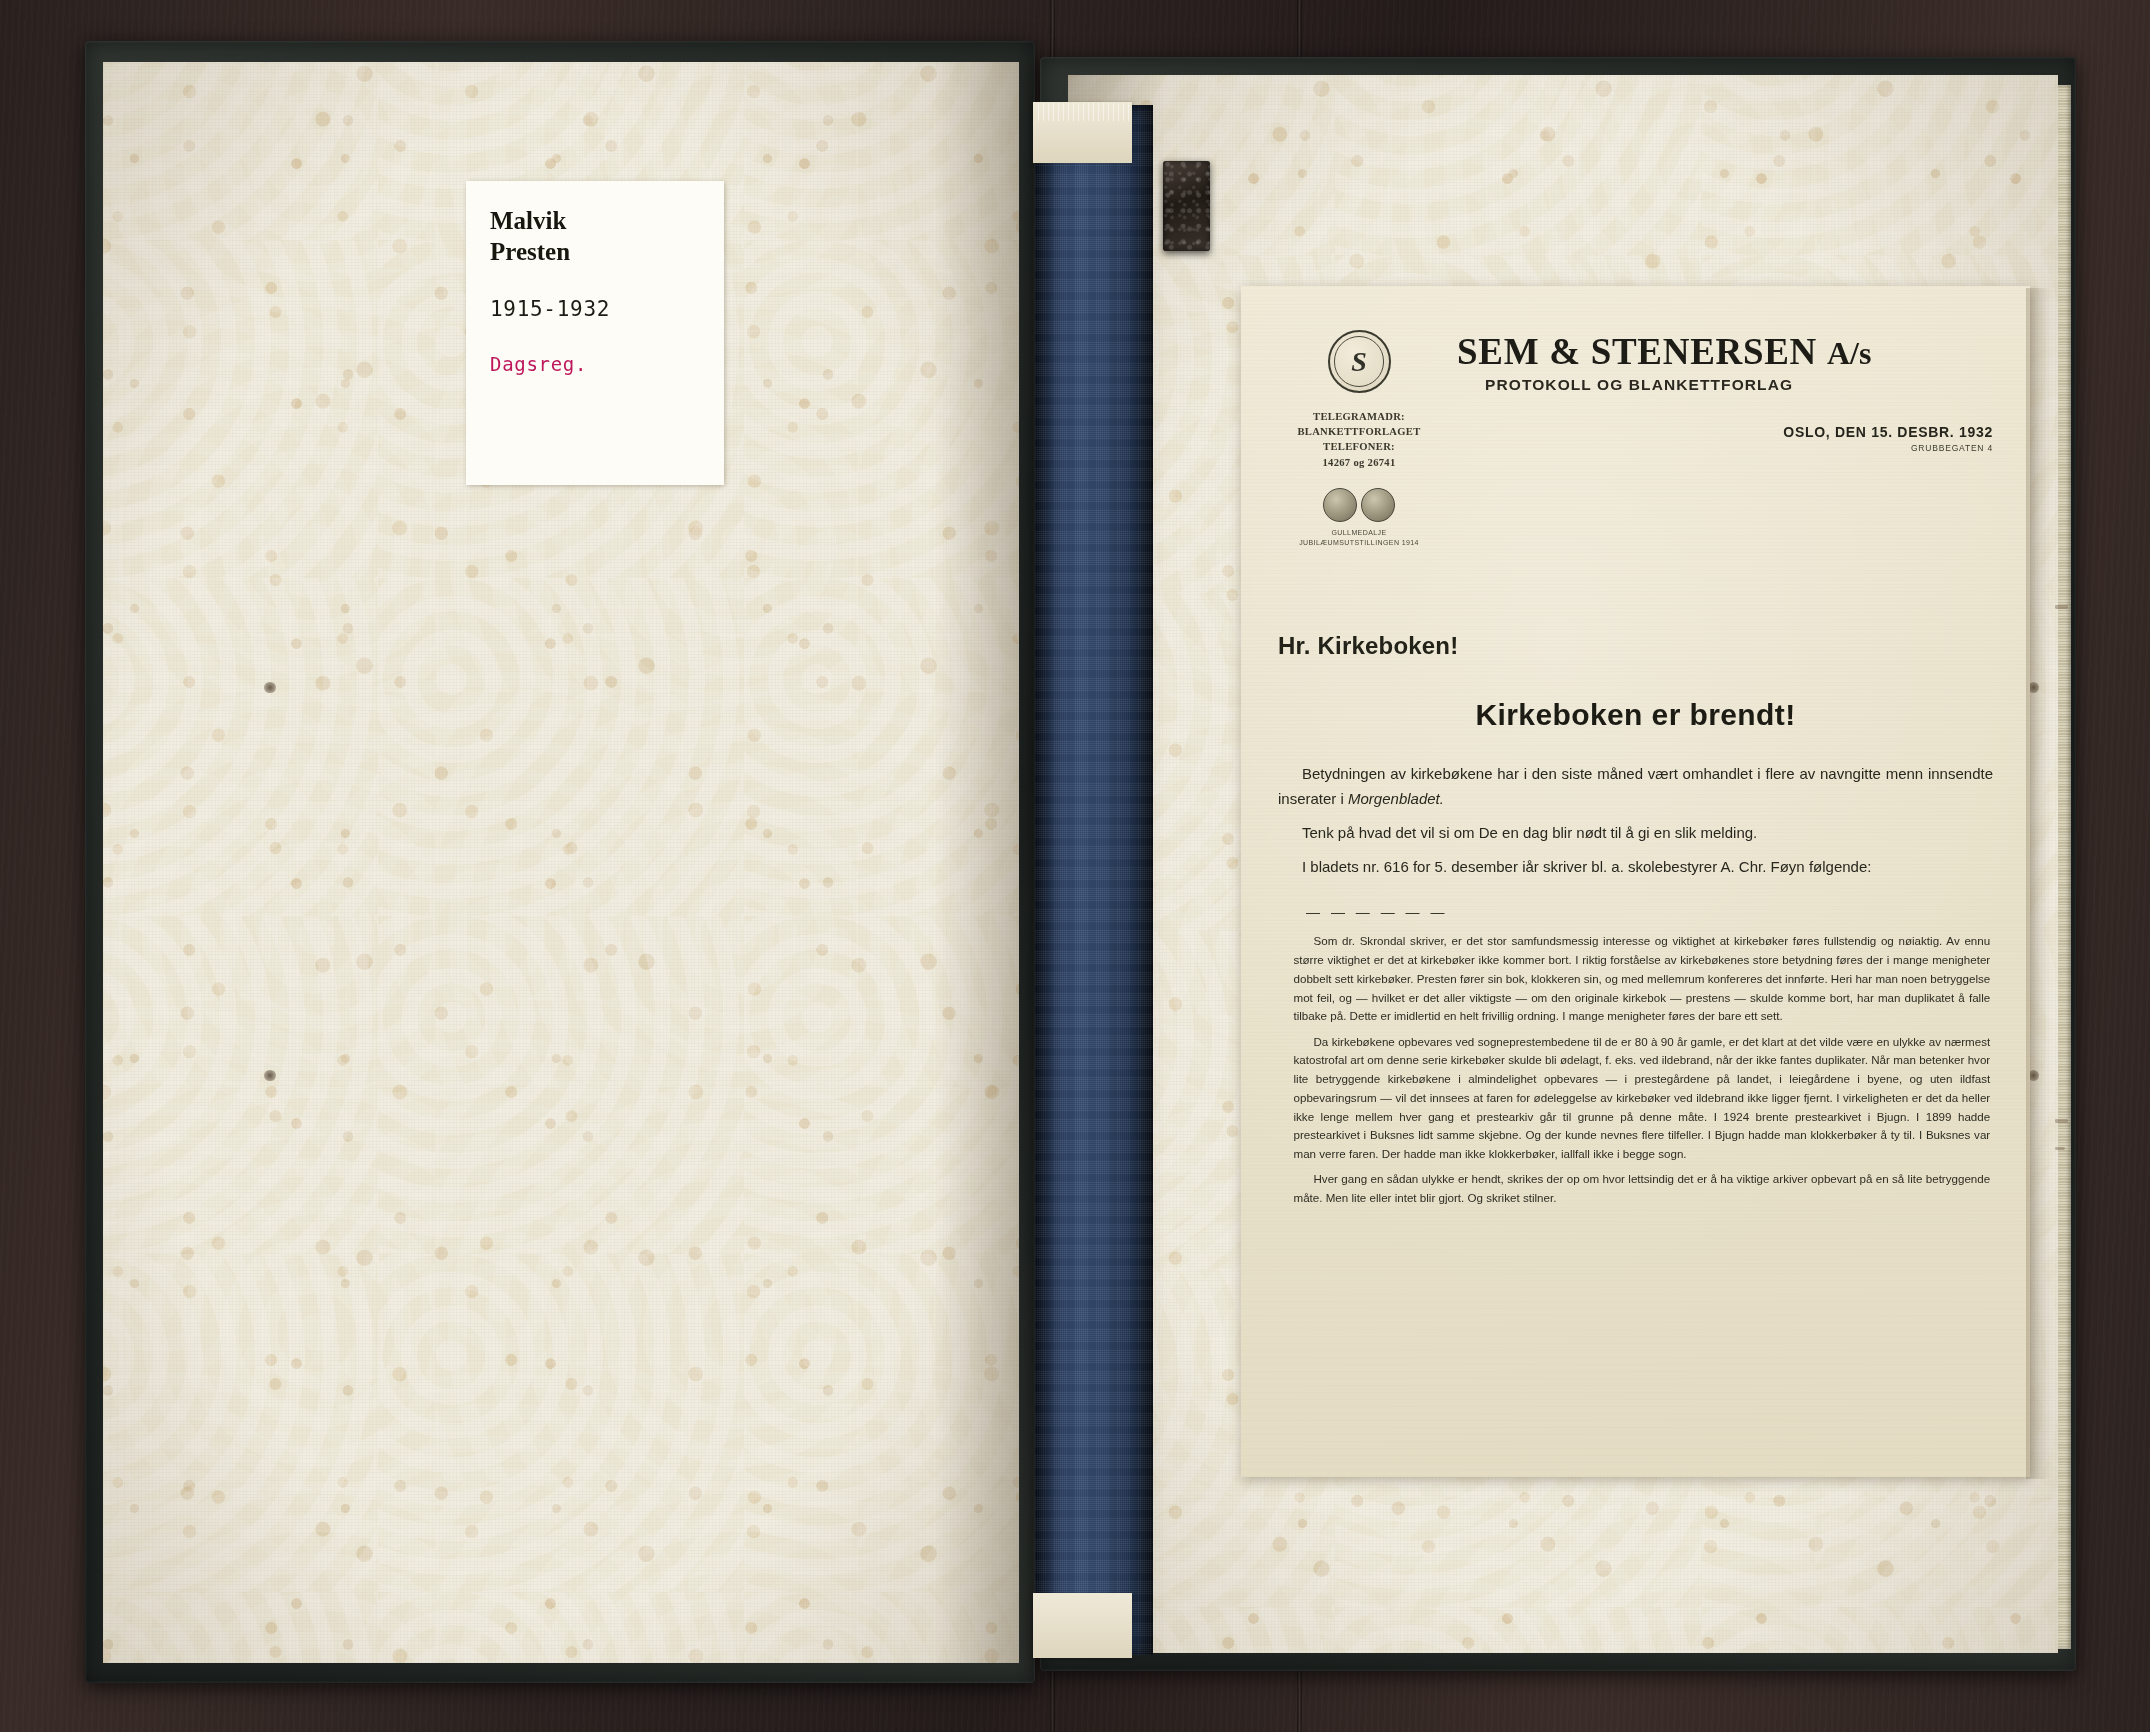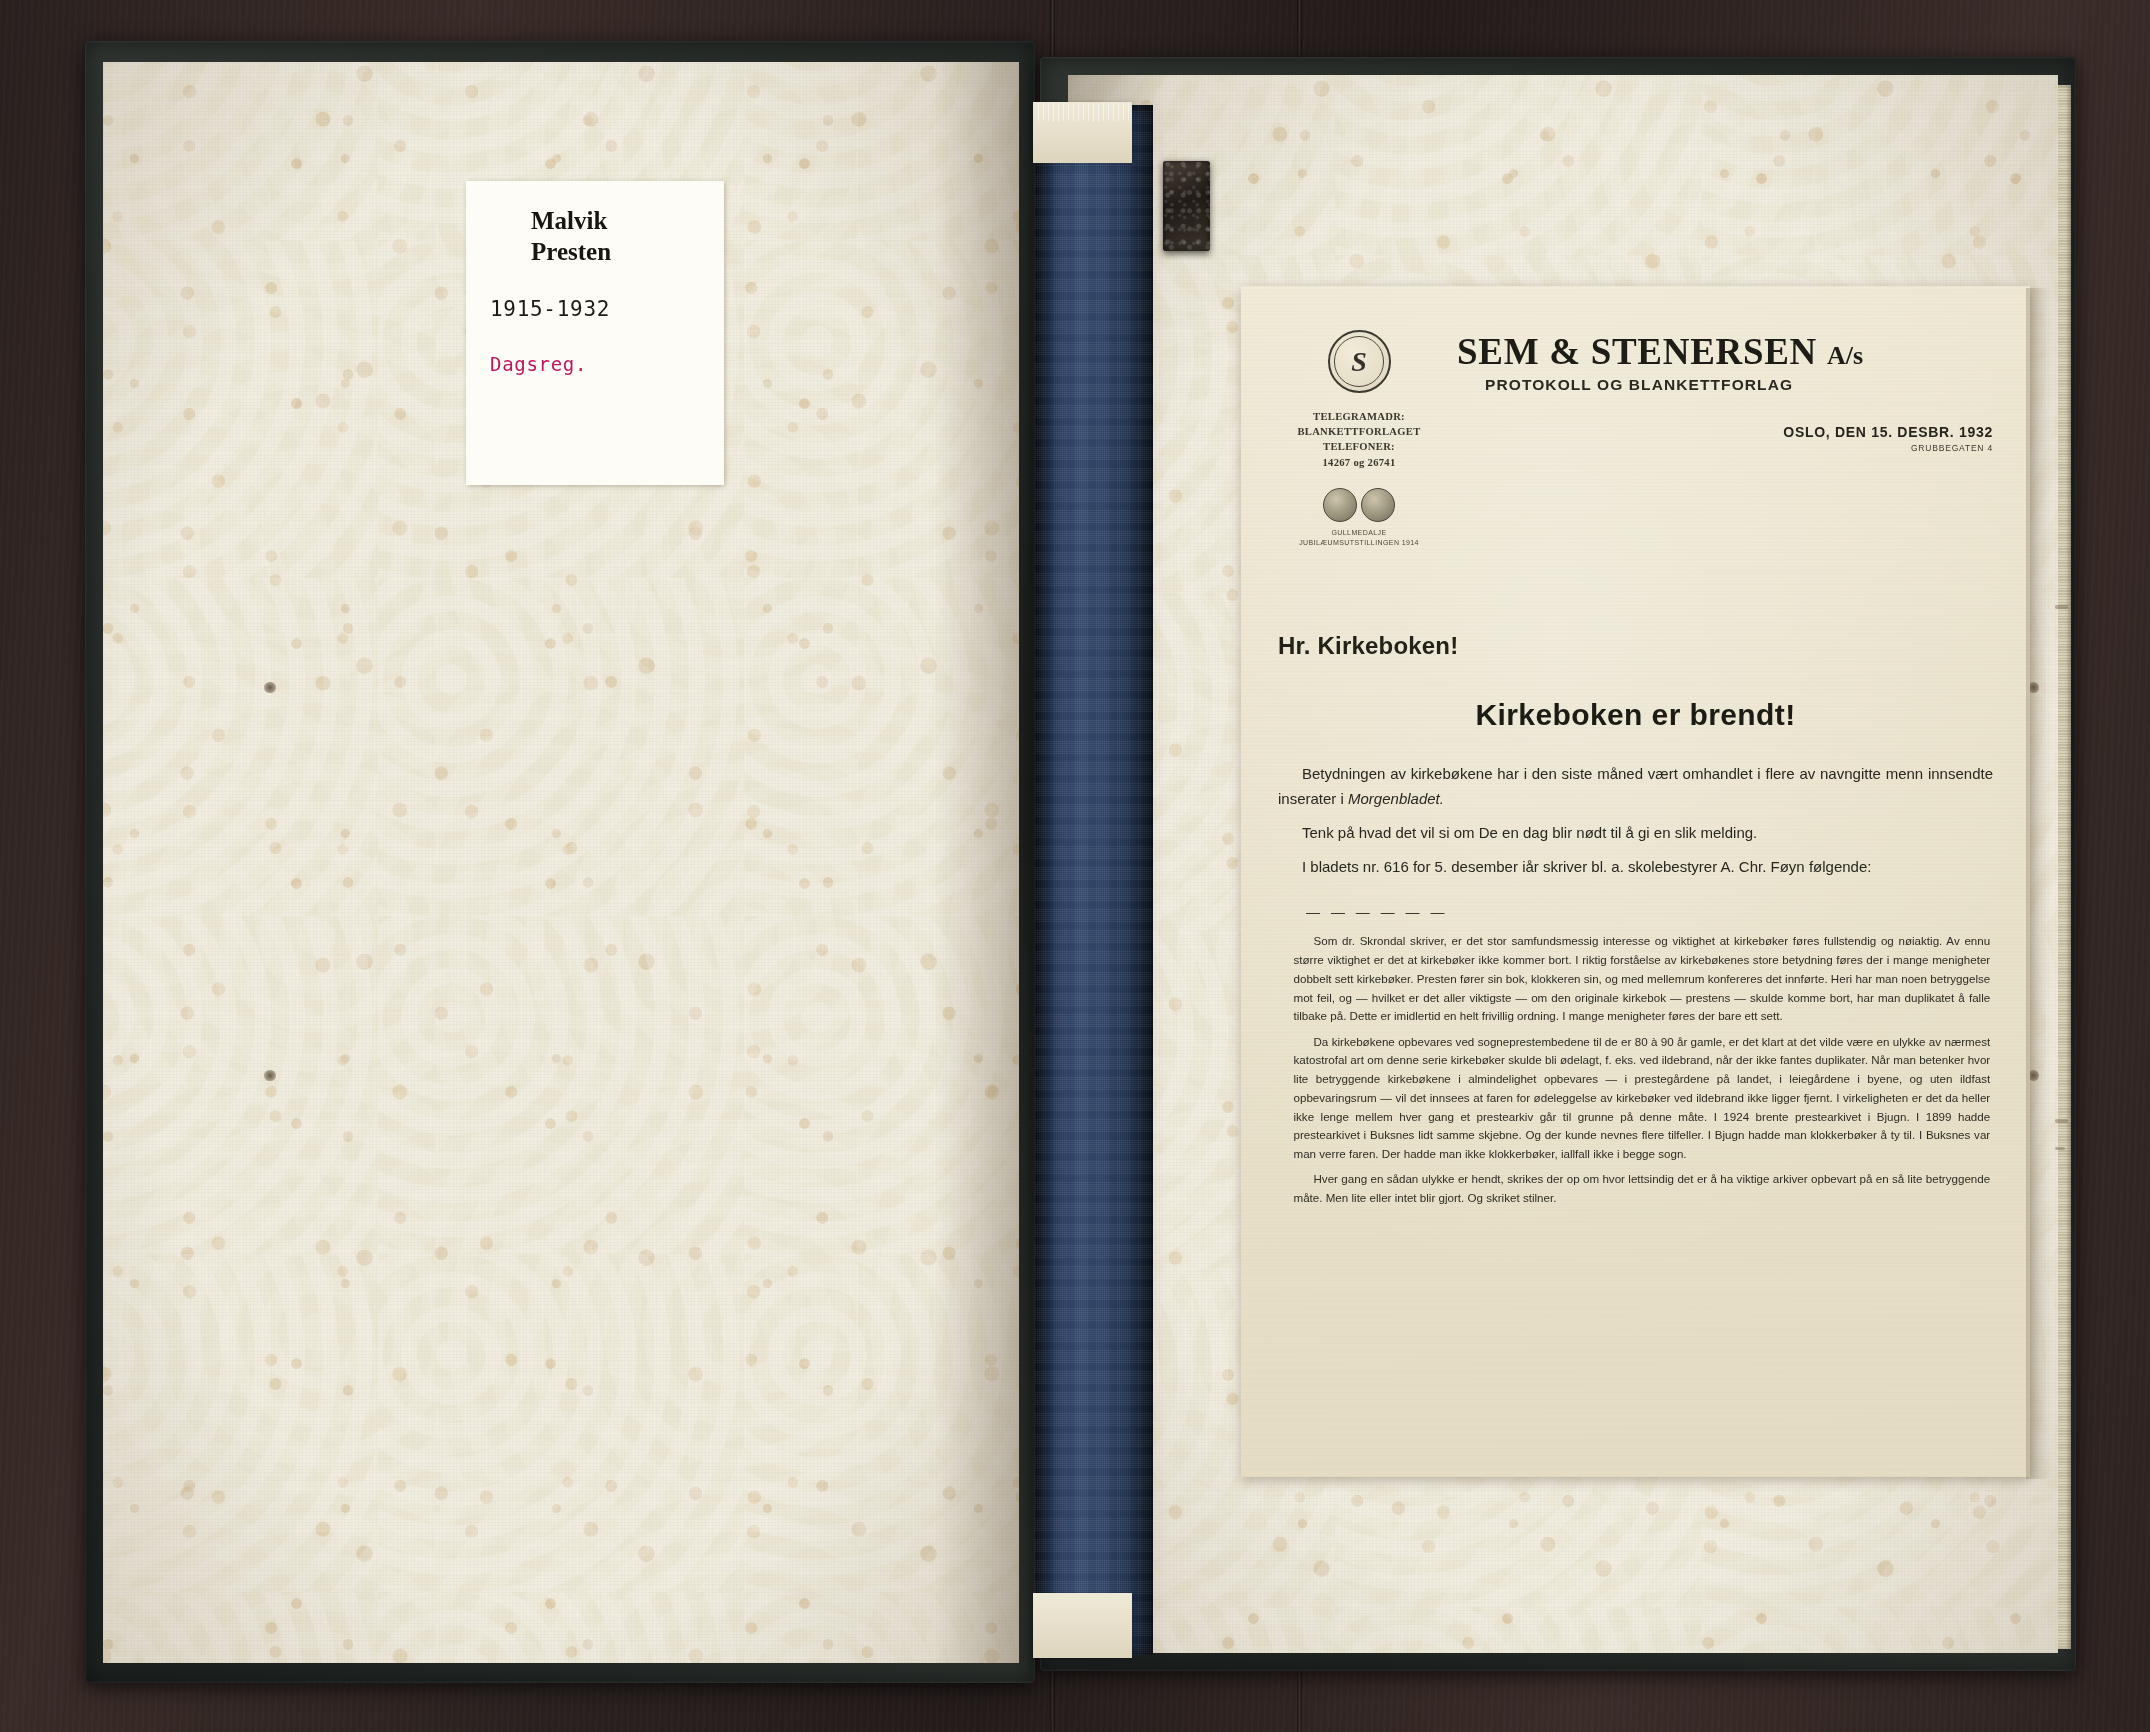--- a/index.html
+++ b/index.html
@@ -220,21 +220,20 @@
     box-shadow: 0.7px 1.4px 5px rgba(80,65,40,0.4);
     padding: 25px 24px 0 24px;
     box-sizing: border-box;
   }
   #book-label .lbl-title {
     font-family: "Liberation Serif", serif;
     font-weight: bold;
     font-size: 25px;
     line-height: 1.22;
     color: #17160f;
-    margin-left: 41px;
   }
   #book-label .lbl-years {
     margin-top: 30px;
     font-family: "DejaVu Sans Mono", monospace;
     font-size: 21px;
     letter-spacing: 0.7px;
     color: #1d1c14;
   }
   #book-label .lbl-type {
     margin-top: 32px;
@@ -337,21 +336,21 @@
   .head-col { flex: 1 1 auto; padding-top: 2.8px; }
   .firm-name {
     font-family: "Liberation Serif", serif;
     font-weight: bold;
     font-size: 37px;
     letter-spacing: 0.7px;
     color: #1d1c16;
     line-height: 1;
   }
   .firm-name .small {
-    font-size: 26px;
+    font-size: 32px;
     letter-spacing: 0px;
   }
   .firm-sub {
     margin-top: 6.3px;
     font-weight: bold;
     font-size: 15.5px;
     letter-spacing: 1.1px;
     color: #2a281f;
     margin-left: 28px;
   }

